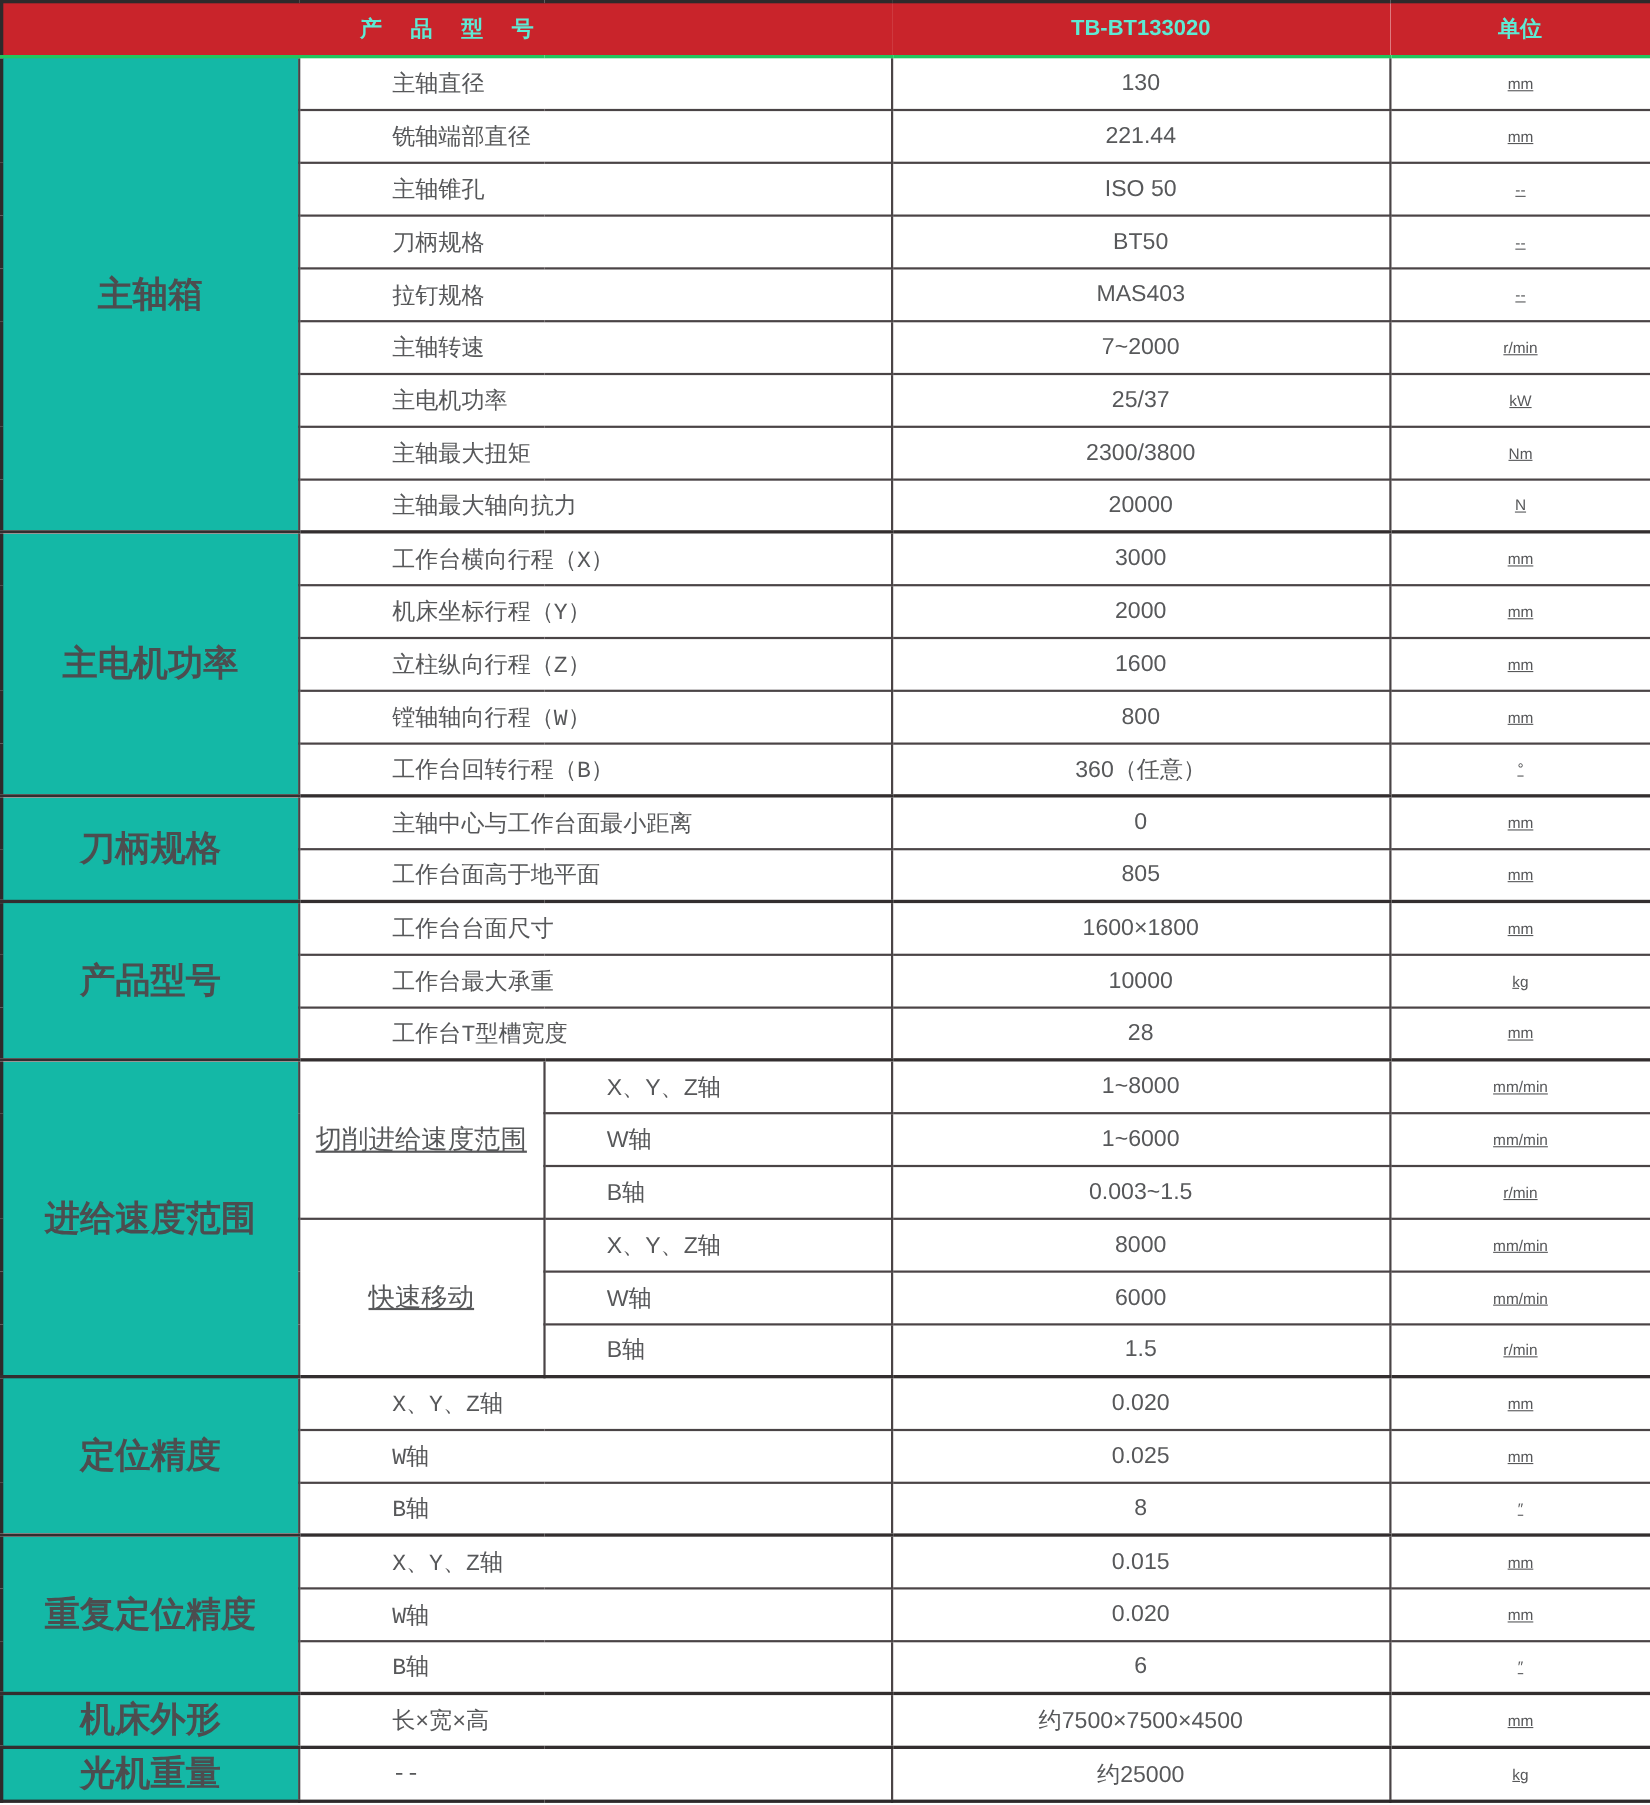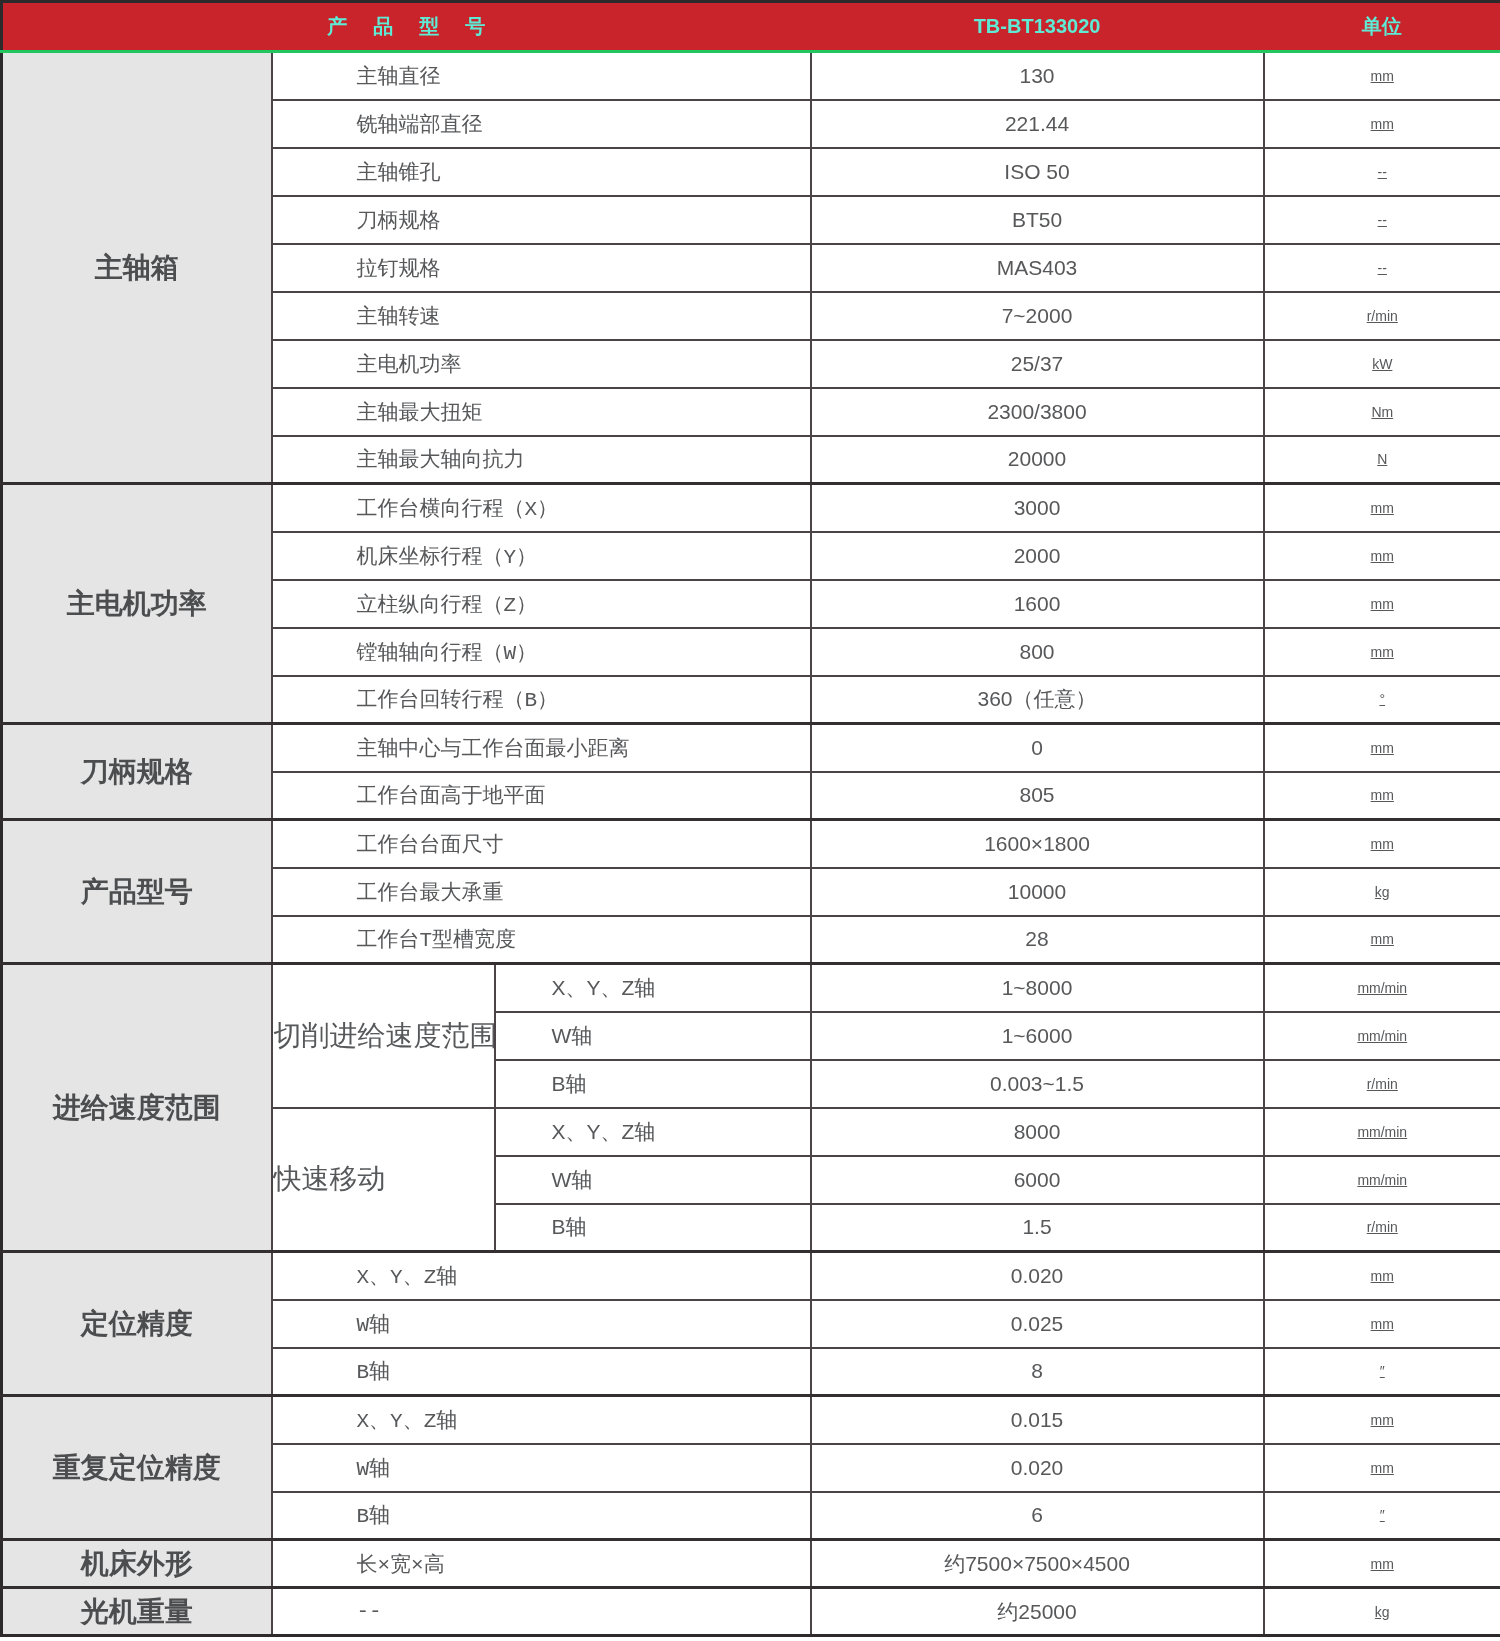--- a/index.html
+++ b/index.html
@@ -6,24 +6,24 @@
   body{font-family:"Liberation Sans","DejaVu Sans",sans-serif;color:#57585a;}
   table{border-collapse:collapse;table-layout:fixed;width:1500px;border:3px solid #2e2a2b;}
   td{border:2px solid #4a4446;overflow:hidden;white-space:nowrap;}
   tr{height:48px;}
   tr.head{height:50px;}
   
   tr.head td{background:#c9242b;color:#5eead4;font-weight:bold;font-size:20px;text-align:center;border:none;border-bottom:3px solid #22c55e;}
   td.h-sep{border-left:2px solid #ffffff;}
   td.h-product{letter-spacing:1.3em;padding-left:1.3em;}
   
-  td.sec{font-size:28px;font-weight:bold;color:#4c4d4f;text-align:center;background:#e5e5e5;}
+  td.sec{font-size:32px;font-weight:bold;color:#4c4d4f;text-align:center;background:#14b8a6;}
   td.item{font-size:21px;text-align:left;padding-left:84px;font-family:Liberation Mono, monospace;}
   td.subitem{font-size:21px;text-align:left;padding-left:56px;}
-  td.group{font-size:28px;text-align:left;}
+  td.group{font-size:24px;text-align:center;text-decoration:underline;}
   td.val{font-size:21px;text-align:center;margin-left:48px;}
   td.unit{font-size:14px;text-align:center;text-decoration:underline;}
   
   tr.sec-top td{border-top:3px solid #332e2f;}
 </style>
 </head>
 <body>
 
 <table>
   <colgroup>

